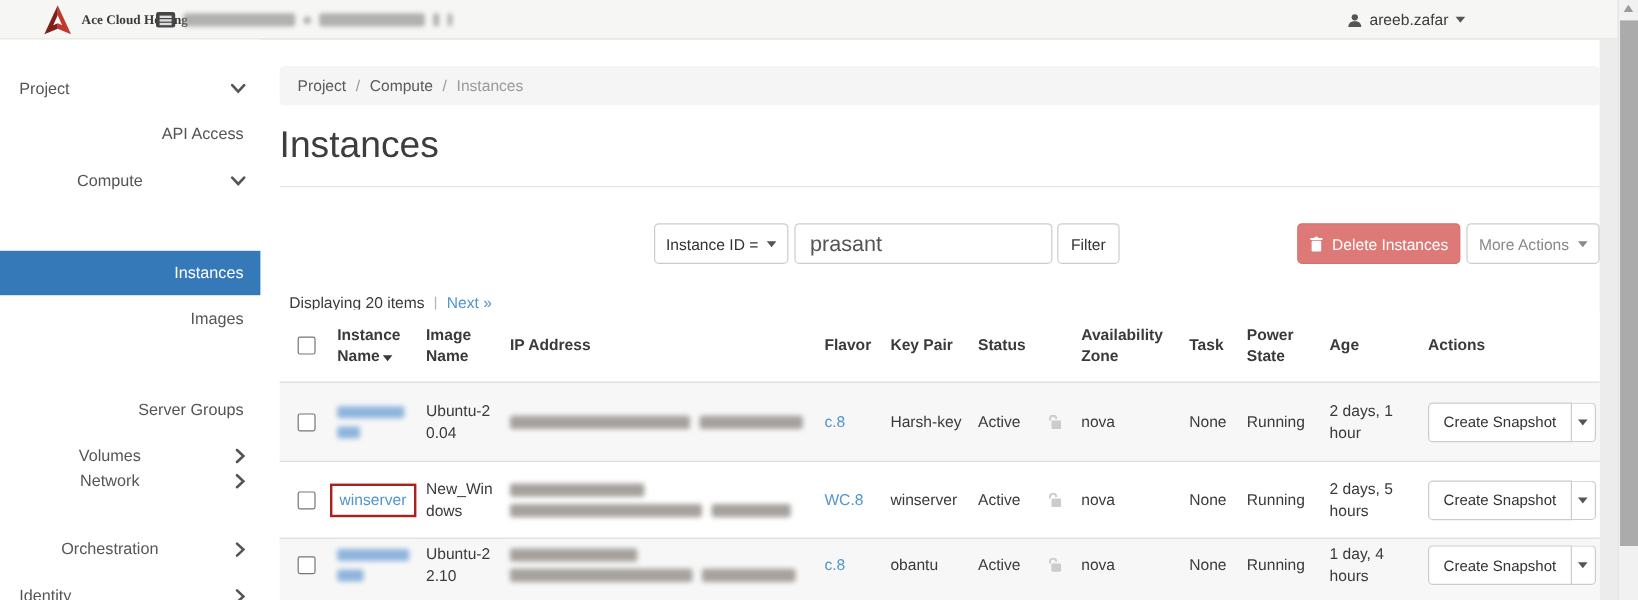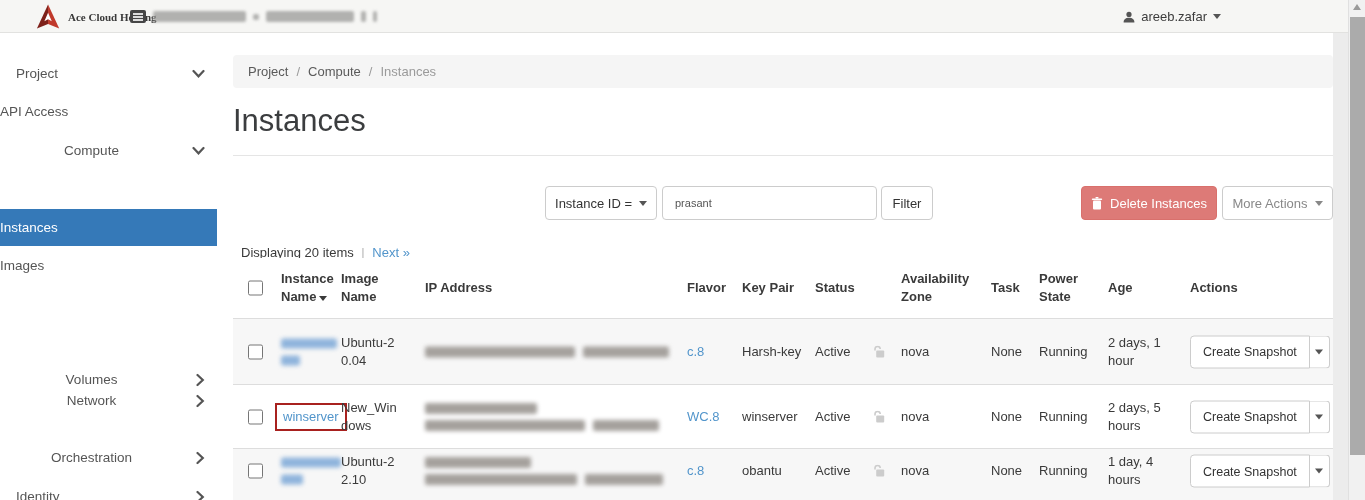--- a/index.html
+++ b/index.html
@@ -23,55 +23,55 @@
   .scrollbar { position:absolute; right:0; top:0; width:17px; height:500px; background:#f1f1f1; border-left:1px solid #e0e0e0; }
   .scroll-up { position:absolute; top:4px; left:4px; width:0; height:0; border-left:4px solid transparent; border-right:4px solid transparent; border-bottom:6px solid #9a9a9a; }
   .scroll-thumb { position:absolute; top:17px; left:1px; width:15px; height:438px; background:#ababab; }
 
   
   .sidebar { position:absolute; left:0; top:33px; width:217px; height:467px; background:#fff; }
   .side-item { position:absolute; left:0; width:217px; height:37px; display:flex; align-items:center; color:#555; cursor:pointer; font-size:13.5px; }
   .side-item .lbl { flex:1; }
   .lvl1 .lbl { padding-left:16px; text-align:left; }
   .lvl2 .lbl { padding-right:17px; text-align:center; width:200px; flex:none; }
-  .lvl3 .lbl { padding-right:14px; }
+  .lvl3 .lbl { padding-right:14px; text-align:right; }
   .side-chev { position:absolute; right:12px; top:50%; transform:translateY(-50%); line-height:0; }
   .side-item.selected { background:#3579b8; color:#fff; }
   .side-item.selected .lbl { color:#fff; }
 
   
   .right-strip { position:absolute; left:1333px; top:33px; width:15px; height:467px; background:#ececec; }
   .breadcrumb { position:absolute; left:233px; top:55px; width:1100px; height:33px; background:#f5f5f5; border-radius:4px; display:flex; align-items:center; padding-left:15px; color:#5a5a5a; }
   .breadcrumb .sep { color:#9a9a9a; padding:0 8px; }
   .breadcrumb .current { color:#9a9a9a; }
   .bc-link { cursor:pointer; }
   .page-title { position:absolute; left:233px; top:103px; font-size:31px; font-weight:400; color:#3b3d3f; }
   .title-rule { position:absolute; left:233px; top:155px; width:1100px; height:1px; background:#e5e5e5; }
 
   
   .btn { position:absolute; top:186px; height:34px; background:#fff; border:1px solid #ccc; border-radius:4px; font-size:13px; color:#333; display:flex; align-items:center; justify-content:center; gap:7px; cursor:pointer; font-family:"Liberation Sans", sans-serif; }
   .select-btn { left:545px; width:112px; }
-  .search-input { position:absolute; left:662px; top:186px; width:215px; height:34px; border:1px solid #ccc; border-radius:4px; padding:0 12px; font-size:11px; color:#555; font-family:"Liberation Sans", sans-serif; background:#fff; }
+  .search-input { position:absolute; left:662px; top:186px; width:215px; height:34px; border:1px solid #ccc; border-radius:4px; padding:0 12px; font-size:18px; color:#555; font-family:"Liberation Sans", sans-serif; background:#fff; }
   .filter-btn { left:881px; width:52px; }
   .launch-btn { left:938px; width:138px; }
   .delete-btn { left:1081px; width:136px; background:#dd7a77; border-color:#d9706c; color:#fff; }
   .more-btn { left:1222px; width:111px; color:#888; }
 
   
   .display-line { position:absolute; left:241px; top:245px; color:#3a3a3a; }
   .display-line .pipe { color:#b5b5b5; padding:0 4px; }
   .next-link { color:#5295cb; cursor:pointer; text-decoration:none; }
 
   .thead { position:absolute; left:233px; top:258px; width:1100px; height:60px; background:#fff; }
   .thead .cell { font-weight:bold; color:#3a3a3a; }
   .row { position:absolute; left:233px; width:1100px; border-top:1px solid #ddd; }
   .row.striped { background:#f7f7f7; }
   .cell { position:absolute; top:50%; transform:translateY(-50%); line-height:18px; font-size:13px; }
   .c-cb  { left:15px; }  .c-name { left:48px; width:66px; }
-  .c-img { left:108px; width:62px; word-break:break-all; }
+  .c-img { left:122px; width:62px; word-break:break-all; }
   .c-ip  { left:192px; width:255px; }
   .c-flv { left:454px; width:48px; }
   .c-key { left:509px; width:64px; }
   .c-st  { left:582px; width:50px; }
   .c-lock{ left:639px; width:22px; }
   .c-az  { left:668px; width:85px; }
   .c-task{ left:758px; width:42px; }
   .c-pow { left:806px; width:62px; }
   .c-age { left:875px; width:76px; }
   .c-act { left:957px; width:140px; }
@@ -141,20 +141,23 @@
             <polyline points="1.5,1.5 6.5,6.8 11.5,1.5" fill="none" stroke="#555" stroke-width="2.2" stroke-linecap="round"></polyline>
           </svg>
         </span>
     </div>
     <div class="side-item lvl3 selected" style="top:176px;">
       <span class="lbl">Instances</span>
     </div>
     <div class="side-item lvl3" style="top:214px;">
       <span class="lbl">Images</span>
     </div>
+    <div class="side-item lvl3" style="top:290px;">
+      <span class="lbl">Server Groups</span>
+    </div>
     <div class="side-item lvl2" style="top:328px;">
       <span class="lbl">Volumes</span>
       <span class="side-chev">
           <svg width="9" height="13" viewBox="0 0 9 13">
             <polyline points="1.5,1.5 6.8,6.5 1.5,11.5" fill="none" stroke="#555" stroke-width="2.2" stroke-linecap="round"></polyline>
           </svg>
         </span>
     </div>
     <div class="side-item lvl2" style="top:349px;">
       <span class="lbl">Network</span>

